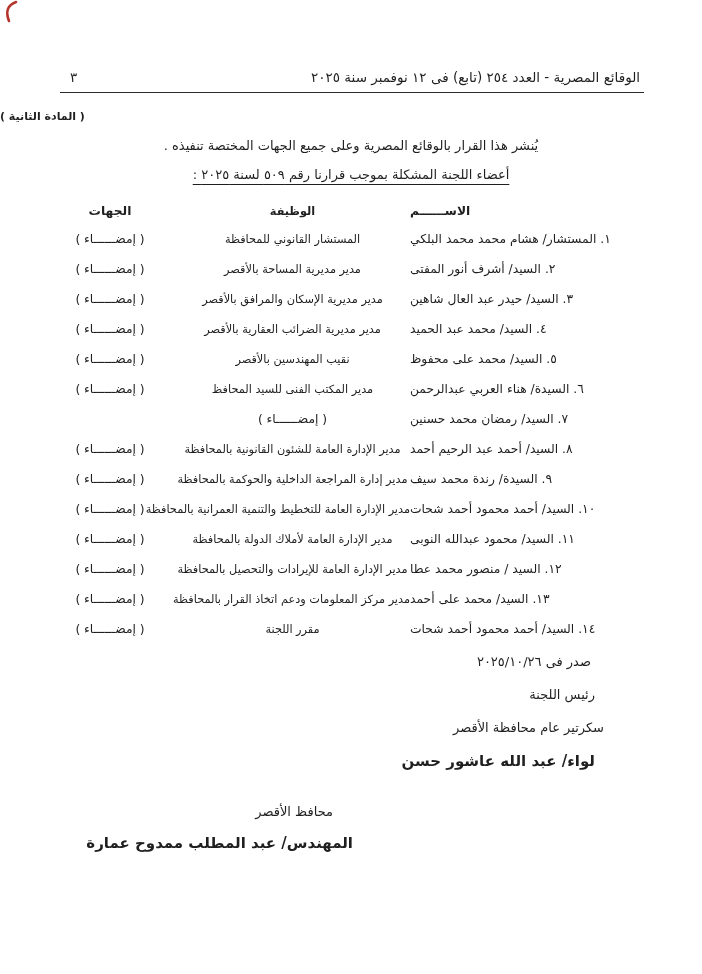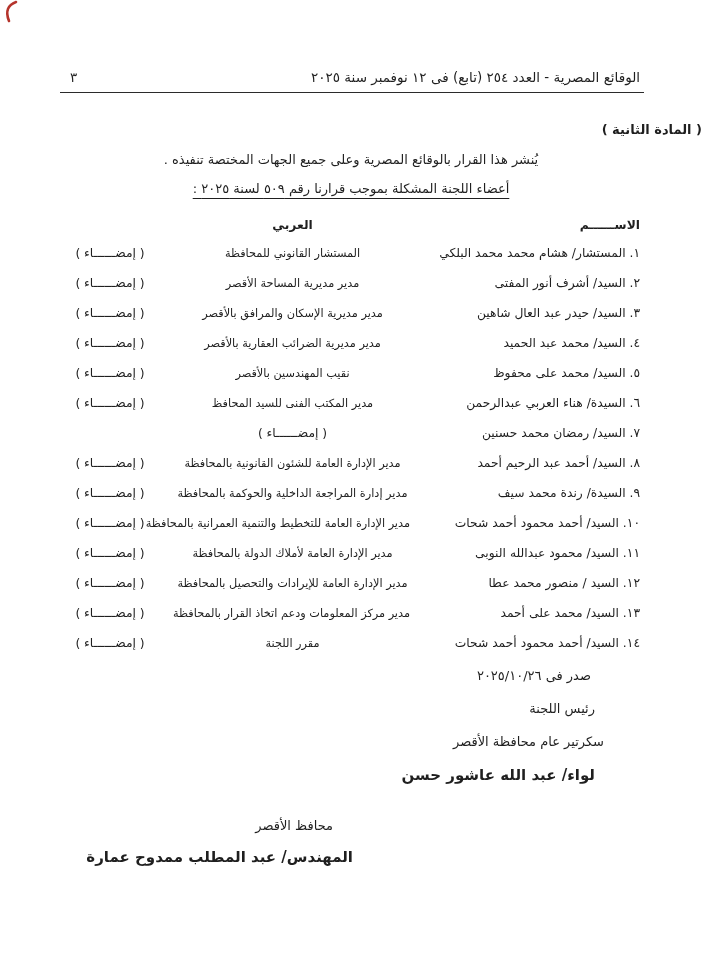--- a/index.html
+++ b/index.html
@@ -12,33 +12,33 @@
     position:relative;
     overflow:hidden;
   }
   .corner-mark { position:absolute; top:0; left:2px; width:16px; height:24px; }
 
   .masthead { display:flex; align-items:baseline; padding:69px 62px 0 70px; }
   .masthead-title { font-size:13.5px; white-space:nowrap; }
   .page-number { margin-inline-start:auto; font-size:13.5px; }
   .masthead-rule { border:0; border-top:1.7px solid #2b2b2b; margin:7px 58px 0 60px; }
 
-  .article-heading { text-align:right; font-size:13px; font-weight:700; margin-top:29px; }
+  .article-heading { text-align:left; font-size:11px; font-weight:700; margin-top:17px; }
   .publish-line { text-align:center; font-size:13px; margin-top:15px; }
   .committee-line {
     text-align:center; font-size:13px; margin-top:14px;
     text-decoration:underline; text-underline-offset:5px; text-decoration-thickness:1.3px;
   }
 
   .members { margin:16px 62px 0 45px; }
   .trow { display:grid; grid-template-columns:230px 235px 130px; align-items:center; height:30px; }
   .trow.thead { height:26px; font-weight:700; }
   .thead .cell { font-size:13.5px; text-align:center; }
   .cell { white-space:nowrap; overflow:visible; }
-  .cell.name { text-align:right; font-size:12.3px; }
+  .cell.name { text-align:left; font-size:12.3px; }
   .cell.position { text-align:center; font-size:11.3px; }
   .cell.signature { text-align:center; font-size:12.3px; }
 
   .f-line { width:fit-content; margin-left:auto; font-size:13px; line-height:17px; white-space:nowrap; }
   .f-date      { margin-top:9px;  margin-right:111px; }
   .f-head      { margin-top:16px; margin-right:107px;text-align:center; }
   .f-secr      { margin-top:16px; margin-right:98px; }
   .f-secr-name { margin-top:16px; margin-right:107px; font-weight:700; font-size:15px; line-height:19px; }
   .f-gov       { margin-top:32px; margin-right:369px; }
   .f-gov-name  { margin-top:14px; margin-right:349px; font-weight:700; font-size:15px; line-height:19px; }
@@ -58,31 +58,32 @@
 </header>
 <hr class="masthead-rule">
 
 <h2 class="article-heading">( المادة الثانية )</h2>
 <p class="publish-line">يُنشر هذا القرار بالوقائع المصرية وعلى جميع الجهات المختصة تنفيذه .</p>
 <p class="committee-line">أعضاء اللجنة المشكلة بموجب قرارنا رقم ٥٠٩ لسنة ٢٠٢٥ :</p>
 
 <section class="members">
   <div class="trow thead">
     <div class="cell name">الاســــــم</div>
-    <div class="cell signature">العربي</div>
+    <div class="cell position">الوظيفة</div>
+    <div class="cell signature">الجهات</div>
   </div>
   <div id="rows">
       <div class="trow">
         <div class="cell name">١. المستشار/ هشام محمد محمد البلكي</div>
         <div class="cell position">المستشار القانوني للمحافظة</div>
         <div class="cell signature">( إمضــــــاء )</div>
       </div>
       <div class="trow">
         <div class="cell name">٢. السيد/ أشرف أنور المفتى</div>
-        <div class="cell position">مدير مديرية المساحة الأقصر</div>
+        <div class="cell position">مدير مديرية المساحة بالأقصر</div>
         <div class="cell signature">( إمضــــــاء )</div>
       </div>
       <div class="trow">
         <div class="cell name">٣. السيد/ حيدر عبد العال شاهين</div>
         <div class="cell position">مدير مديرية الإسكان والمرافق بالأقصر</div>
         <div class="cell signature">( إمضــــــاء )</div>
       </div>
       <div class="trow">
         <div class="cell name">٤. السيد/ محمد عبد الحميد</div>
         <div class="cell position">مدير مديرية الضرائب العقارية بالأقصر</div>

